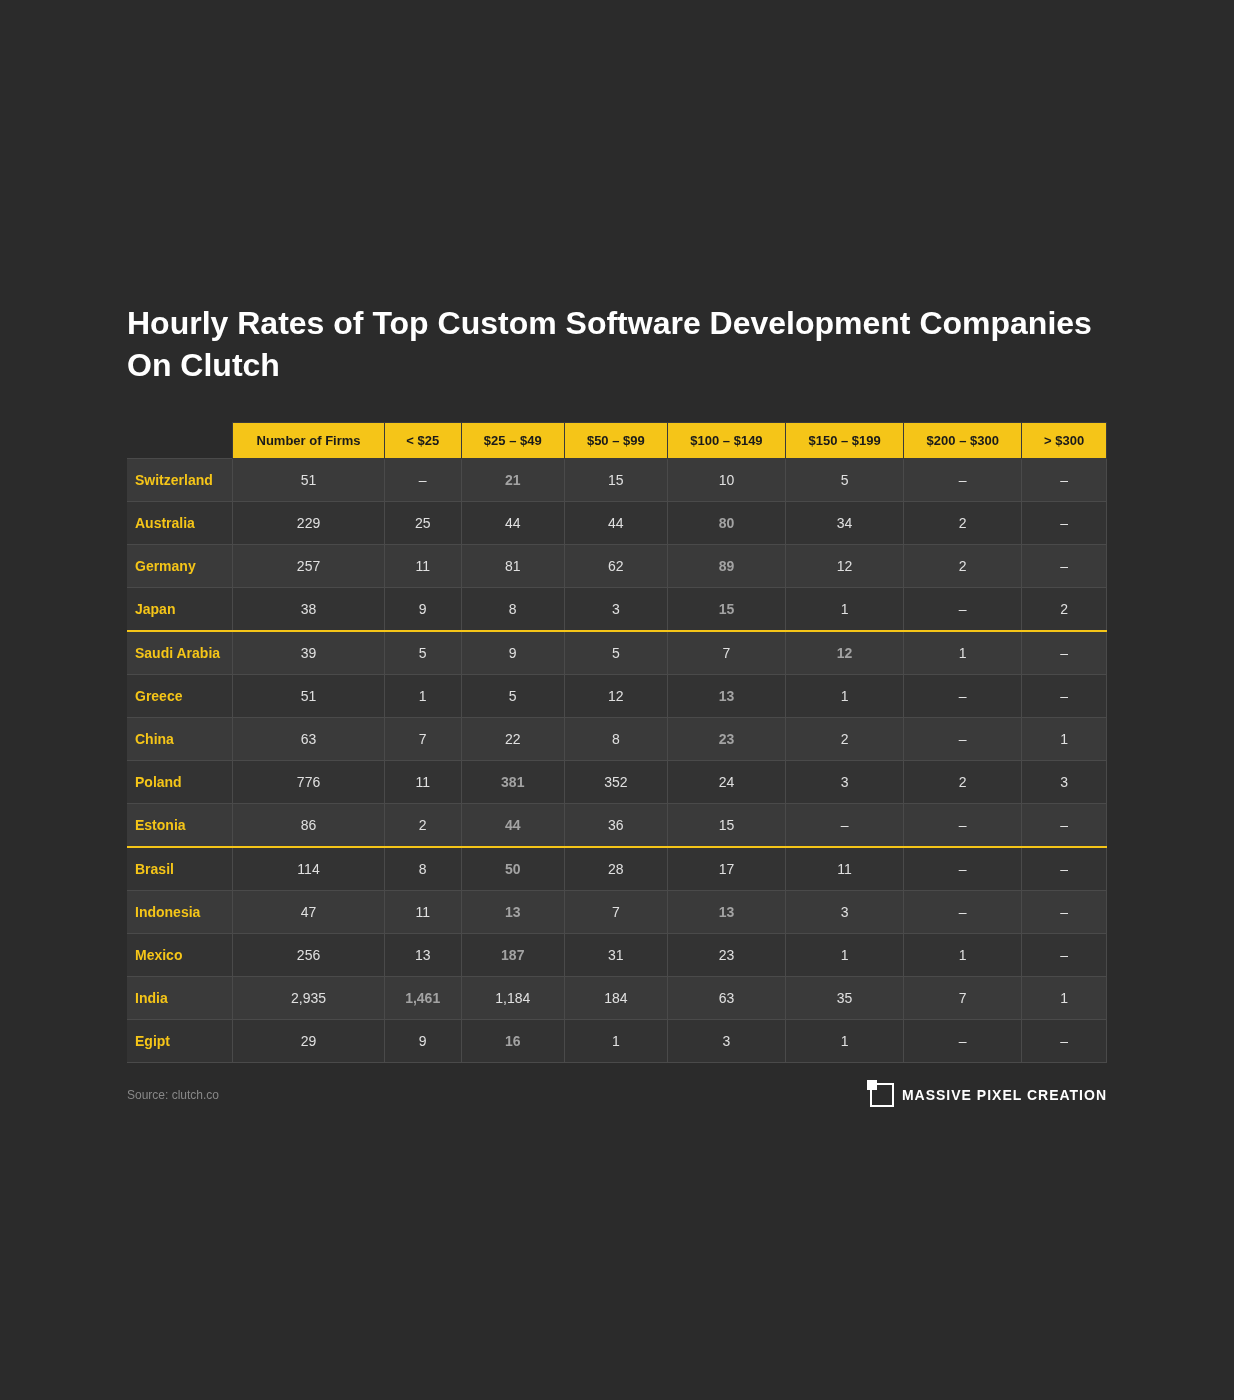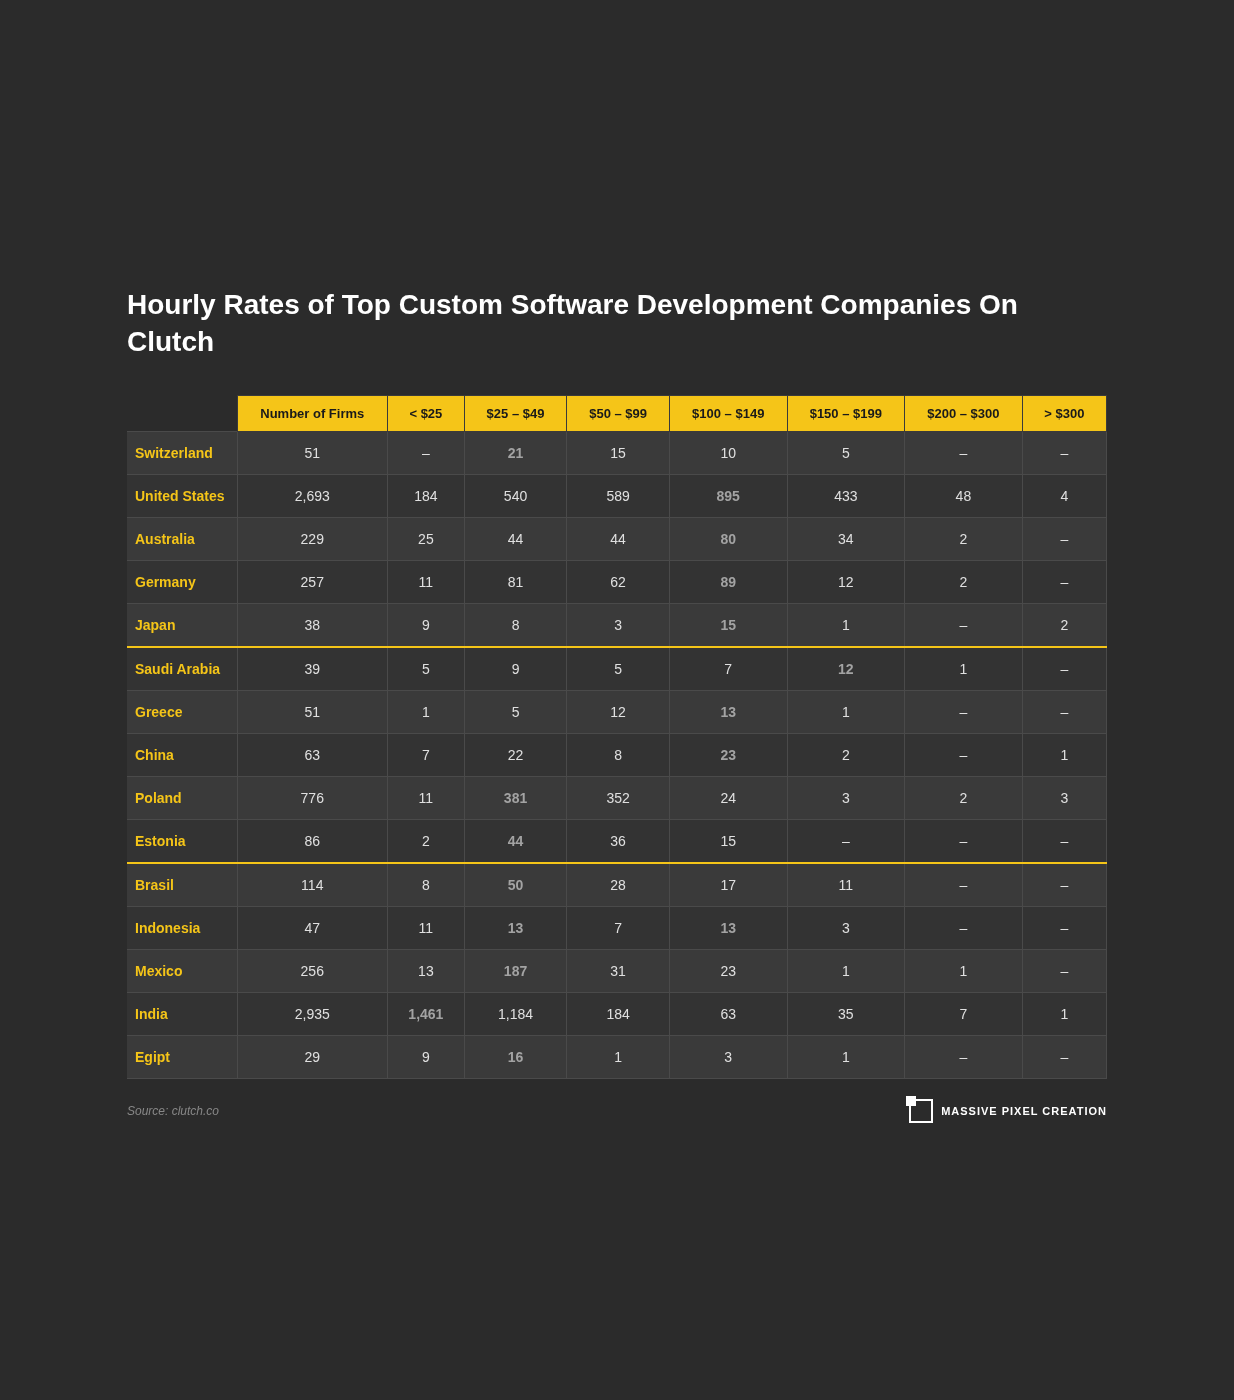--- a/index.html
+++ b/index.html
@@ -15,21 +15,21 @@
     }
 
     .card {
       background-color: #2b2b2b;
       width: 1100px;
       padding: 50px 60px 40px 60px;
     }
 
     .title {
       color: #ffffff;
-      font-size: 28px;
+      font-size: 32px;
       font-weight: 700;
       line-height: 1.3;
       margin-bottom: 35px;
     }
 
     table {
       width: 100%;
       border-collapse: collapse;
     }
 
@@ -83,21 +83,20 @@
     .footer {
       display: flex;
       justify-content: space-between;
       align-items: center;
       margin-top: 20px;
     }
 
     .source {
       color: #888888;
       font-size: 12px;
-      font-style: italic;
     }
 
     .brand {
       display: flex;
       align-items: center;
       gap: 8px;
     }
 
     .brand-logo {
       width: 24px;
@@ -114,21 +113,21 @@
       width: 10px;
       height: 10px;
       background: #ffffff;
       position: absolute;
       top: -5px;
       left: -5px;
     }
 
     .brand-text {
       color: #ffffff;
-      font-size: 11px;
+      font-size: 14px;
       font-weight: 700;
       letter-spacing: 1px;
       text-transform: uppercase;
     }
   </style>
 </head>
 <body>
 
 <div class="card">
   <div class="title">Hourly Rates of Top Custom Software Development Companies On Clutch</div>
@@ -154,31 +153,20 @@
           <td>51</td>
           <td>–</td>
           <td class="bold-val">21</td>
           <td>15</td>
           <td>10</td>
           <td>5</td>
           <td>–</td>
           <td>–</td>
         </tr>
         <tr>
-          <td>United States</td>
-          <td>2,693</td>
-          <td>184</td>
-          <td>540</td>
-          <td>589</td>
-          <td class="bold-val">895</td>
-          <td>433</td>
-          <td>48</td>
-          <td>4</td>
-        </tr>
-        <tr>
           <td>Australia</td>
           <td>229</td>
           <td>25</td>
           <td>44</td>
           <td>44</td>
           <td class="bold-val">80</td>
           <td>34</td>
           <td>2</td>
           <td>–</td>
         </tr>

